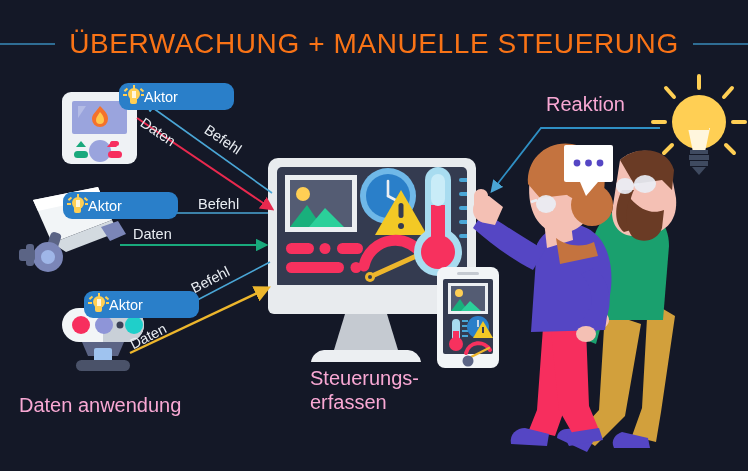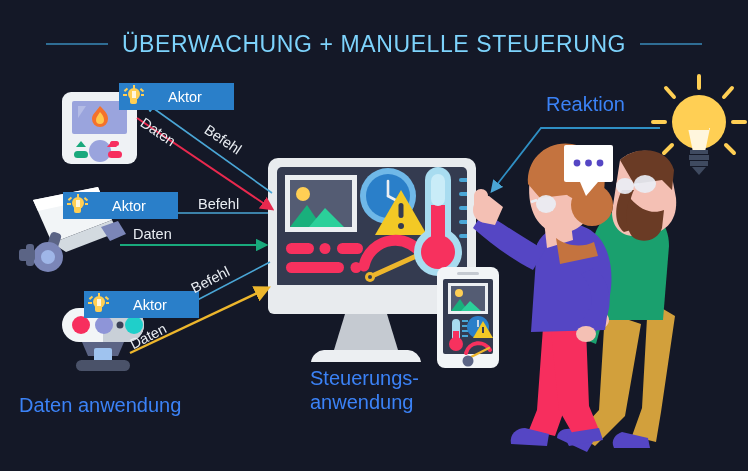--- a/index.html
+++ b/index.html
@@ -14,35 +14,35 @@
 
   
   #title-bar{
     left:0;top:26px;width:748px;height:36px;
     display:flex;align-items:center;justify-content:center;gap:14px;
   }
   #title-bar .rule{height:2px;background:#2f6d94;}
   #rule-left{width:62px;}
   #rule-right{width:62px;}
   #title-text{
-    color:#7dd3fc;font-size:23px;letter-spacing:.6px;font-weight:400;
+    color:#f97316;font-size:28px;letter-spacing:.6px;font-weight:400;
     white-space:nowrap;
   }
 
   
-  .caption{color:#3b82f6;font-size:20px;line-height:24px;white-space:pre-line;}
+  .caption{color:#f9a8d4;font-size:20px;line-height:24px;white-space:pre-line;}
   .edge-label{
     color:#e9edf2;font-size:14.5px;white-space:nowrap;
     transform-origin:left center;
   }
 
   
   .aktor{
     background:#2a7fc9;height:27px;display:flex;align-items:center;
-    padding:0 14px 0 4px;gap:24px;
+    padding:0 14px 0 4px;gap:0;border-radius:9px;
   }
   .aktor .lbl{color:#ffffff;font-size:14.5px;}
   .bulb-ic{width:21px;height:23px;position:relative;flex:0 0 auto;}
   .bulb-ic .glass{
     position:absolute;left:4.5px;top:3px;width:12px;height:12px;border-radius:50%;
     background:#ffcf54;
   }
   .bulb-ic .neck{
     position:absolute;left:7px;top:13px;width:7px;height:6px;background:#ffcf54;
     border-radius:0 0 2px 2px;
@@ -363,15 +363,15 @@
   <div class="abs edge-label" style="left:133px;top:226px;">Daten</div>
 
   <div class="abs edge-label" style="left:192px;top:281px;transform:rotate(-27deg);">Befehl</div>
   <div class="abs edge-label" style="left:131px;top:337px;transform:rotate(-27deg);">Daten</div>
 
   <div class="abs caption" style="left:546px;top:92px;">Reaktion</div>
 
   <div class="abs caption" style="left:19px;top:393px;">Daten anwendung</div>
 
   <div class="abs caption" style="left:310px;top:366px;text-align:left;">Steuerungs-
-anwendung</div>
+erfassen</div>
 
 </div>
 
 </body></html>

